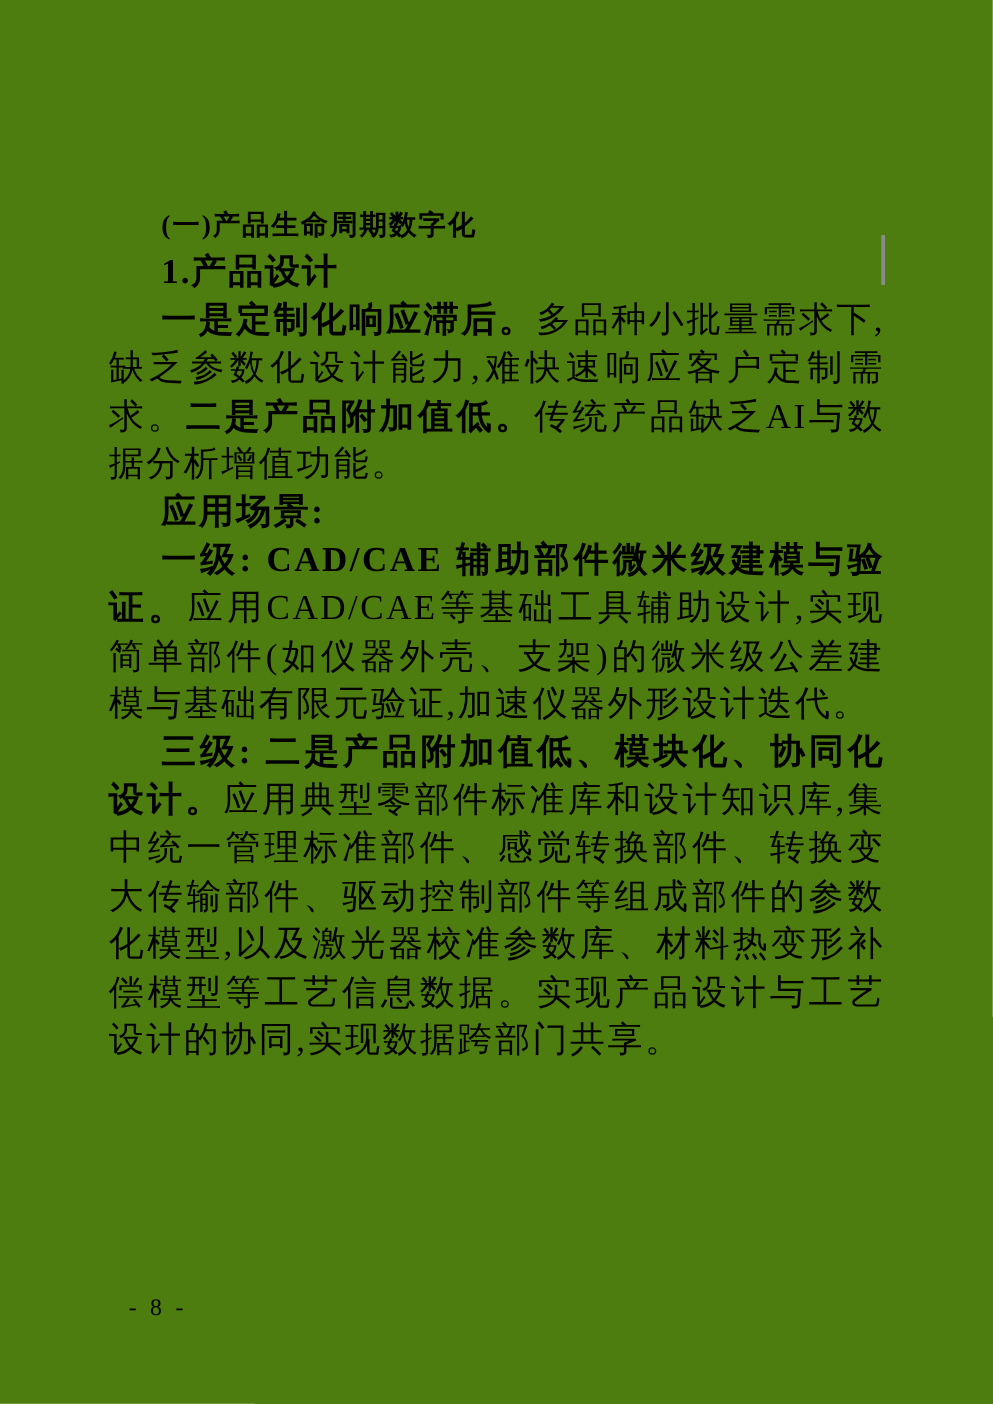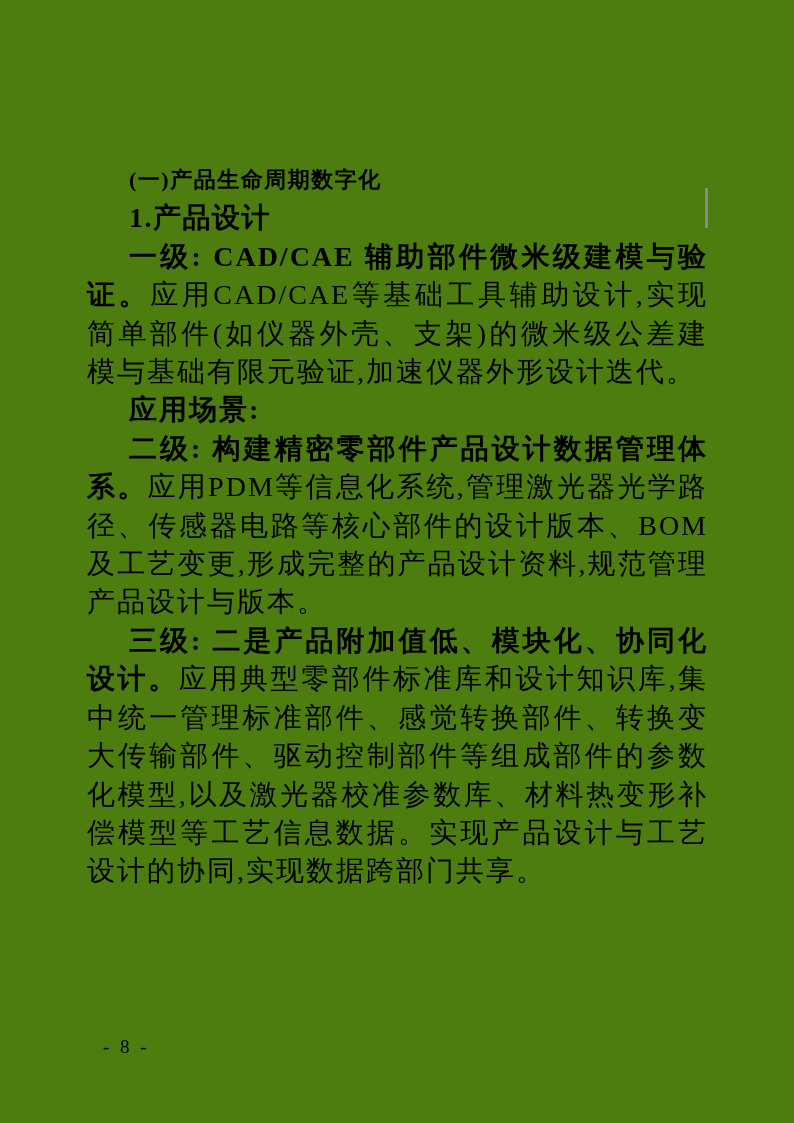--- a/index.html
+++ b/index.html
@@ -53,23 +53,23 @@
   }
 </style>
 </head>
 <body style="background: rgb(255, 255, 255);">
 
 <div class="page">
 
   <div class="doc-body">
       <p class="para heading1"><span class="run bold">(一)产品生命周期数字化</span></p>
       <p class="para heading2"><span class="run bold">1.产品设计</span></p>
+      <p class="para body"><span class="run bold">一是定制化响应滞后。</span><span class="run">多品种小批量需求下,缺乏参数化设计能力,难快速响应客户定制需求。</span><span class="run bold">二是产品附加值低。</span><span class="run">传统产品缺乏AI与数据分析增值功能。</span></p>
+      <p class="para body"><span class="run bold">应用场景:</span></p>
       <p class="para body"><span class="run bold">一级: CAD/CAE 辅助部件微米级建模与验证。</span><span class="run">应用CAD/CAE等基础工具辅助设计,实现简单部件(如仪器外壳、支架)的微米级公差建模与基础有限元验证,加速仪器外形设计迭代。</span></p>
-      <p class="para body"><span class="run bold">应用场景:</span></p>
-      <p class="para body"><span class="run bold">二级: 构建精密零部件产品设计数据管理体系。</span><span class="run">应用PDM等信息化系统,管理激光器光学路径、传感器电路等核心部件的设计版本、BOM及工艺变更,形成完整的产品设计资料,规范管理产品设计与版本。</span></p>
       <p class="para body"><span class="run bold">三级: 二是产品附加值低、模块化、协同化设计。</span><span class="run">应用典型零部件标准库和设计知识库,集中统一管理标准部件、感觉转换部件、转换变大传输部件、驱动控制部件等组成部件的参数化模型,以及激光器校准参数库、材料热变形补偿模型等工艺信息数据。实现产品设计与工艺设计的协同,实现数据跨部门共享。</span></p>
     </div>
 
   <div class="revision-bar" style="background: rgb(138, 138, 138);"></div>
 
   <div class="footer-page-number">- 8 -</div>
 
 </div>
 
 </body></html>

